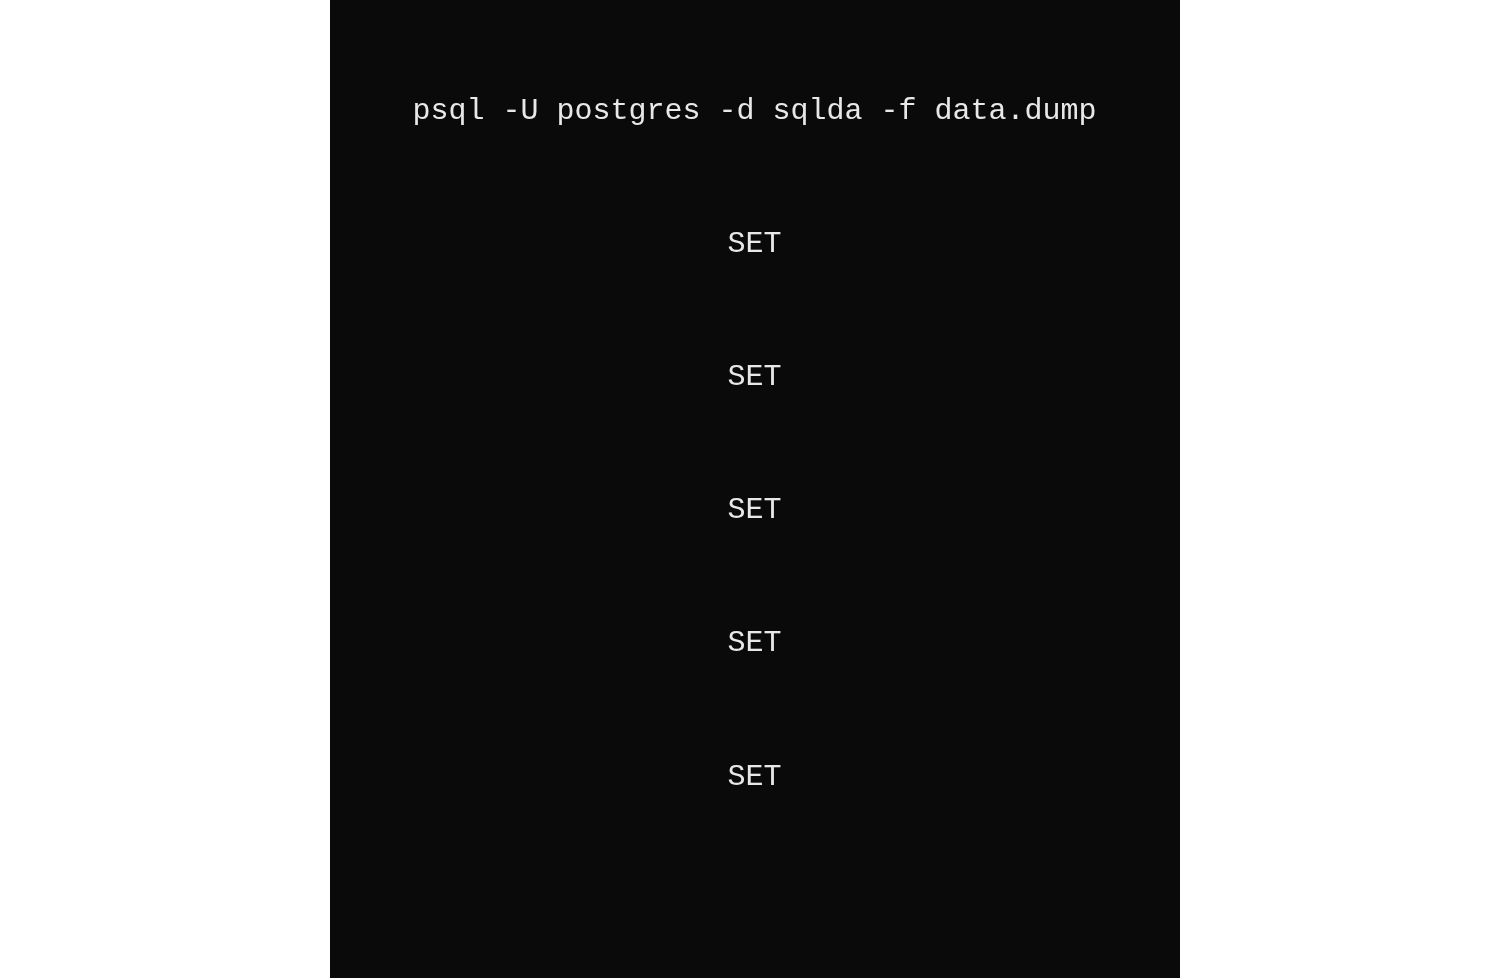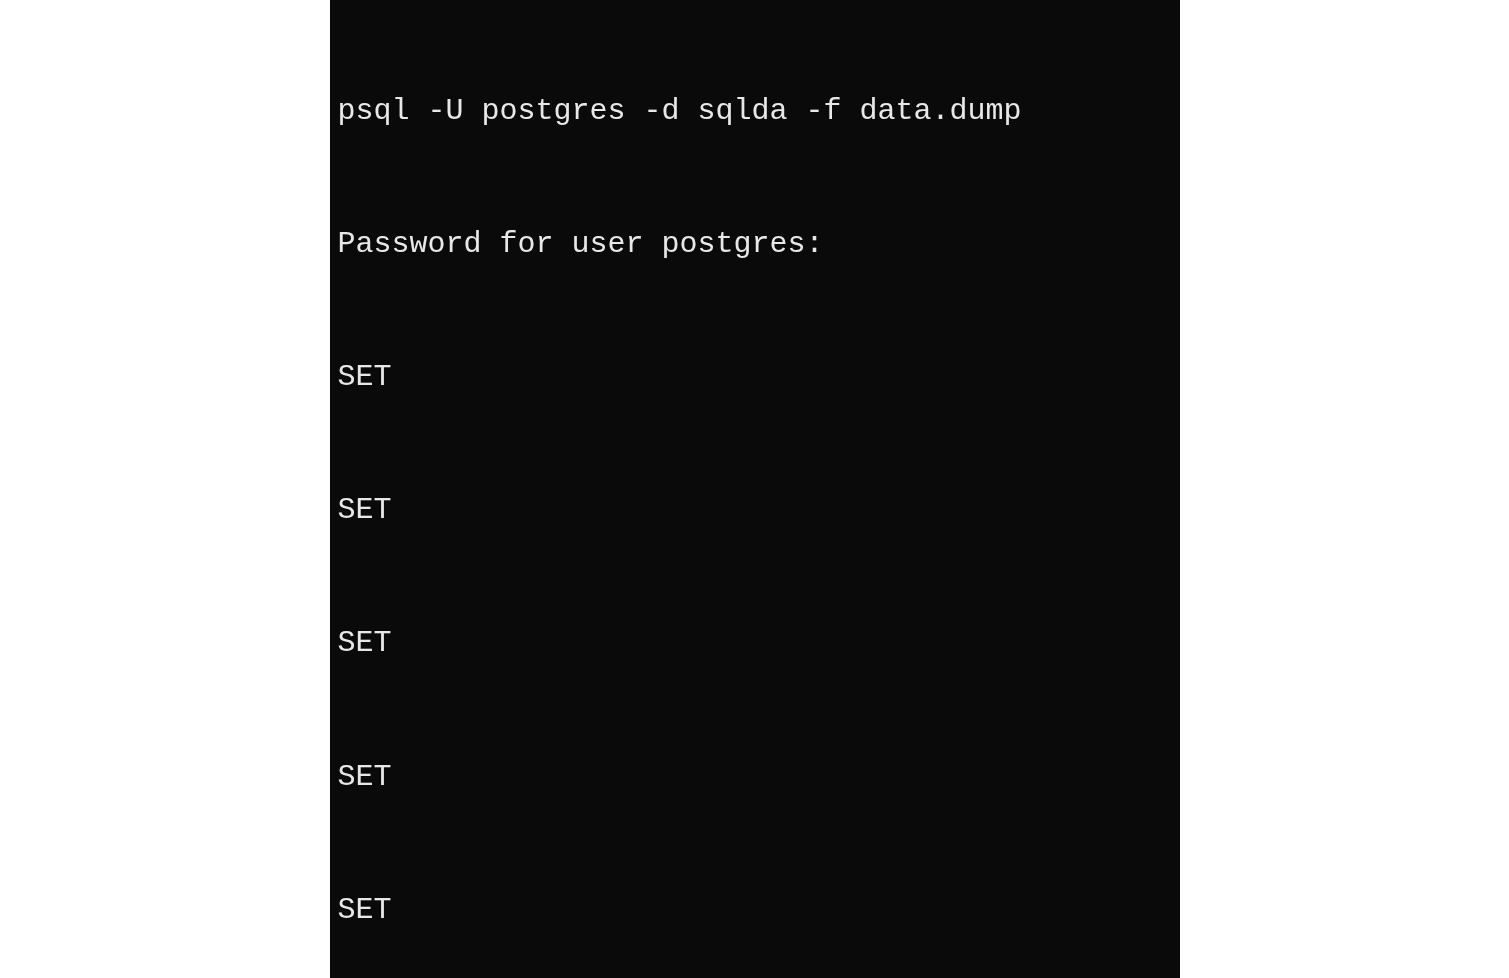--- a/index.html
+++ b/index.html
@@ -18,28 +18,28 @@
       width: 850px;
       padding: 0 8px 0 8px;
       box-sizing: border-box;
       font-size: 30px;
       line-height: 1.48;
       white-space: pre;
       overflow: hidden;
     }
     .terminal-line {
       display: block;
+      text-align: center;
     }
   </style>
 </head>
 <body>
 
 <div class="terminal">
   <span class="terminal-line">psql -U postgres -d sqlda -f data.dump</span>
-  <span class="terminal-line">Password for user postgres:</span>
   <span class="terminal-line">SET</span>
   <span class="terminal-line">SET</span>
   <span class="terminal-line">SET</span>
   <span class="terminal-line">SET</span>
   <span class="terminal-line">SET</span>
   
   
   
   
   

